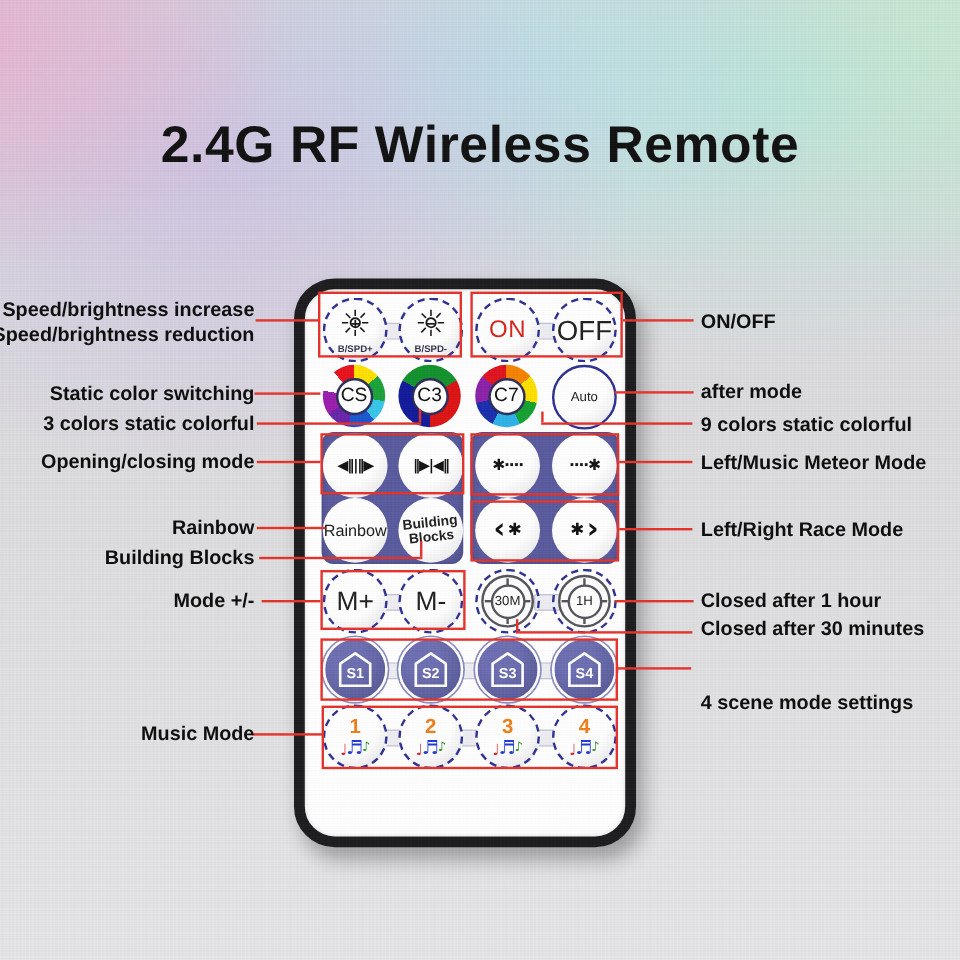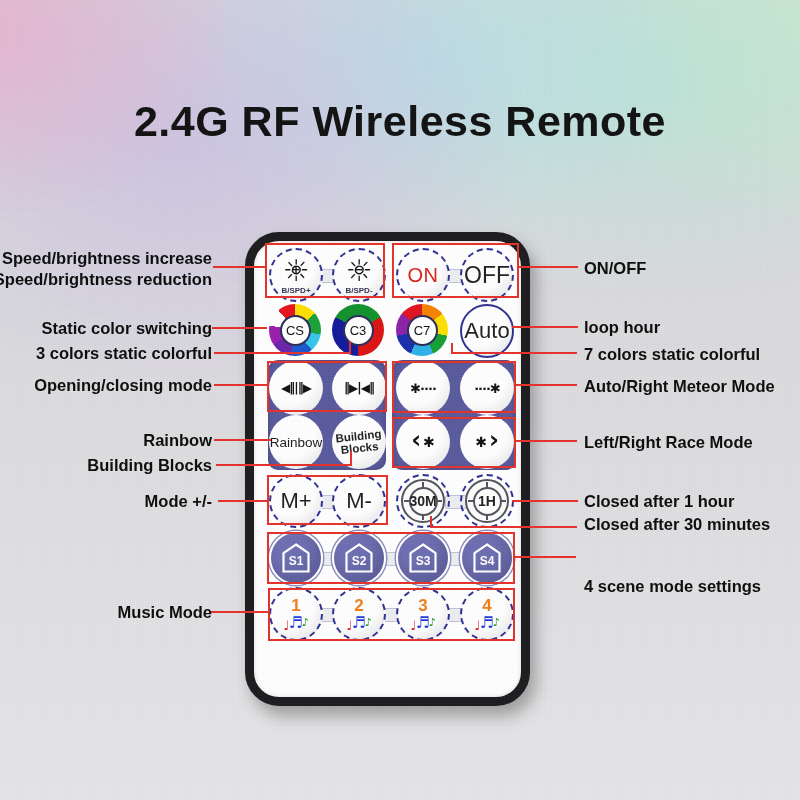--- a/index.html
+++ b/index.html
@@ -45,36 +45,36 @@
   .sun{font-size:30px;color:#161616;}
   .sun-sign{position:absolute;left:50%;top:50%;transform:translate(-50%,-54%);font-size:13px;font-weight:bold;color:#161616;}
   .bspd-label{font-size:8px;font-weight:bold;color:#343452;margin-top:0px;letter-spacing:0;}
   .on-text{font-size:20px;color:#d8251d;letter-spacing:.5px;}
   .off-text{font-size:23px;color:#222;}
   .wheel{width:52px;height:52px;}
   .wheel-cs{background:conic-gradient(#ffe000 0 50deg,#1aa23a 50deg 100deg,#38c6ea 100deg 140deg,#1c57cf 140deg 190deg,#6a25a8 190deg 235deg,#9b1fae 235deg 280deg,#ffffff 280deg 320deg,#e8131d 320deg 360deg);}
   .wheel-c3{background:conic-gradient(from -60deg,#14922e 0 120deg,#dc1414 120deg 240deg,#131b9c 240deg 360deg);}
   .wheel-c7{background:conic-gradient(#f58300 0 51deg,#ffe000 51deg 103deg,#16a132 103deg 154deg,#2fb3e8 154deg 206deg,#1a2fae 206deg 257deg,#8c22a8 257deg 309deg,#e01420 309deg 360deg);}
   .wheel-core{width:27px;height:27px;background:#fff;border:2px solid #2d2d5a;border-radius:50%;
-    display:flex;align-items:center;justify-content:center;font-size:13px;color:#111;}
-  .auto-text{font-size:22px;color:#222;}
+    display:flex;align-items:center;justify-content:center;font-size:16px;color:#111;}
+  .auto-text{font-size:11px;color:#222;}
   .fx-icon{font-size:12px;font-weight:bold;color:#131313;letter-spacing:-1px;white-space:nowrap;}
   .meteor-icon{font-size:13px;font-weight:bold;color:#131313;letter-spacing:-1px;}
   .rainbow-text{font-size:13.5px;color:#1c1c1c;}
   .bb-text{font-size:11.5px;font-weight:bold;color:#222;line-height:1.05;transform:rotate(-6deg);}
   .race{flex-direction:row;gap:2px;}
   .race-chev{font-size:24px;font-weight:bold;color:#111;line-height:1;transform:translateY(-2px);}
   .race-star{font-size:14px;font-weight:bold;color:#111;}
   .m-text{font-size:22px;color:#222;}
   .clock-mid{position:relative;width:44px;height:44px;border:2px solid #54545c;border-radius:50%;background:#fdfdfd;
     display:flex;align-items:center;justify-content:center;box-sizing:border-box;}
   .clock-mid::before{content:"";position:absolute;left:50%;top:1px;bottom:1px;width:2px;background:#54545c;transform:translateX(-50%);}
   .clock-mid::after{content:"";position:absolute;top:50%;left:1px;right:1px;height:2px;background:#54545c;transform:translateY(-50%);}
   .clock-inner{position:relative;z-index:1;width:29px;height:29px;border:2px solid #54545c;border-radius:50%;background:#fff;
-    display:flex;align-items:center;justify-content:center;font-size:14px;font-weight:bold;color:#222;box-sizing:border-box;}
+    display:flex;align-items:center;justify-content:center;font-size:11px;font-weight:normal;color:#222;box-sizing:border-box;}
   .scene-btn{background:radial-gradient(circle at 35% 28%, #6d6fb2 30%, #53548f 100%);
     border:2px solid #fff;box-shadow:0 0 0 1.5px #8b8cc0;}
   .house-svg{position:absolute;left:50%;top:50%;transform:translate(-50%,-50%);}
   .s-label{position:absolute;left:50%;top:56%;transform:translate(-50%,-50%);font-size:12px;font-weight:bold;color:#fff;z-index:1;}
   .music-num{font-size:17px;font-weight:bold;color:#ef7f1a;line-height:1;}
   .music-notes{display:flex;align-items:flex-end;line-height:1;margin-top:1px;}
   .note-red{color:#d81f1f;font-size:13px;transform:translateY(1px);}
   .note-blue{color:#2038d8;font-size:16px;margin:0 -1px;}
   .note-green{color:#1e8f1e;font-size:11px;transform:translateY(-3px);}
   
@@ -287,22 +287,22 @@
   <div class="lab lab-l" style="top:269px">Speed/brightness reduction</div>
   <div class="lab lab-l" style="top:318px">Static color switching</div>
   <div class="lab lab-l" style="top:343px">3 colors static colorful</div>
   <div class="lab lab-l" style="top:375px">Opening/closing mode</div>
   <div class="lab lab-l" style="top:430px">Rainbow</div>
   <div class="lab lab-l" style="top:455px">Building Blocks</div>
   <div class="lab lab-l" style="top:491px">Mode +/-</div>
   <div class="lab lab-l" style="top:602px">Music Mode</div>
 
   <div class="lab lab-r" style="top:258px">ON/OFF</div>
-  <div class="lab lab-r" style="top:317px">loop hour</div>
-  <div class="lab lab-r" style="top:344px">7 colors static colorful</div>
-  <div class="lab lab-r" style="top:376px">Auto/Right Meteor Mode</div>
+  <div class="lab lab-r" style="top:317px">after mode</div>
+  <div class="lab lab-r" style="top:344px">9 colors static colorful</div>
+  <div class="lab lab-r" style="top:376px">Left/Music Meteor Mode</div>
   <div class="lab lab-r" style="top:432px">Left/Right Race Mode</div>
   <div class="lab lab-r" style="top:491px">Closed after 1 hour</div>
   <div class="lab lab-r" style="top:514px">Closed after 30 minutes</div>
   <div class="lab lab-r" style="top:576px">4 scene mode settings</div>
 
   <div class="grain"></div>
 </div>
 
 </body></html>

